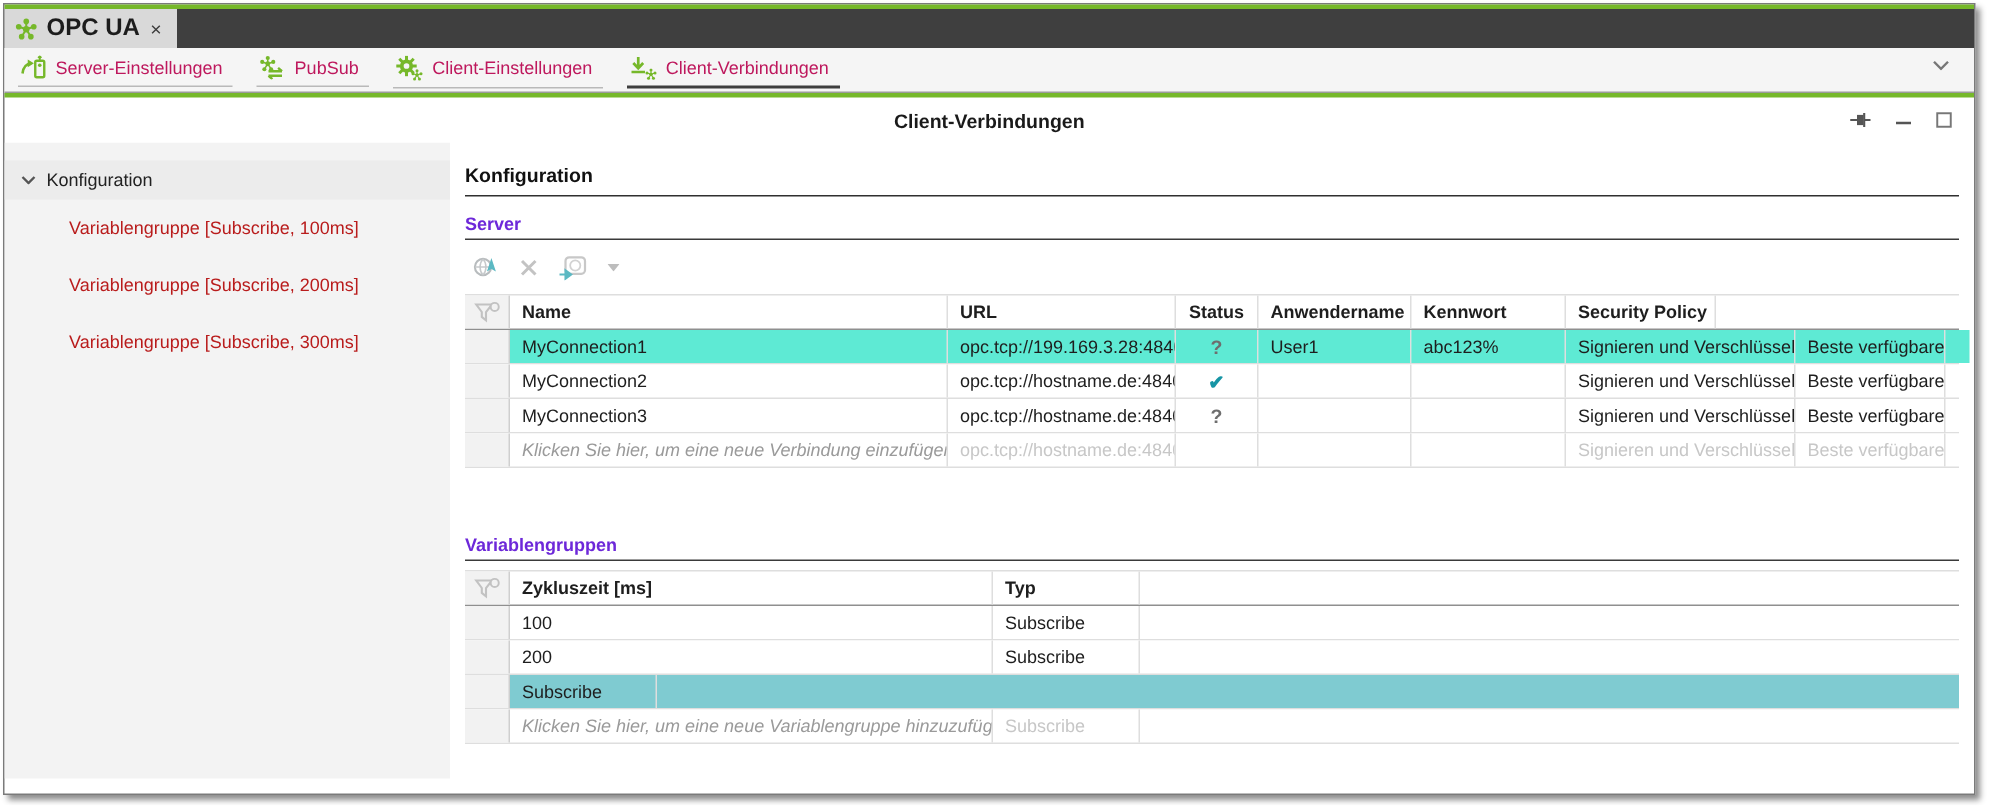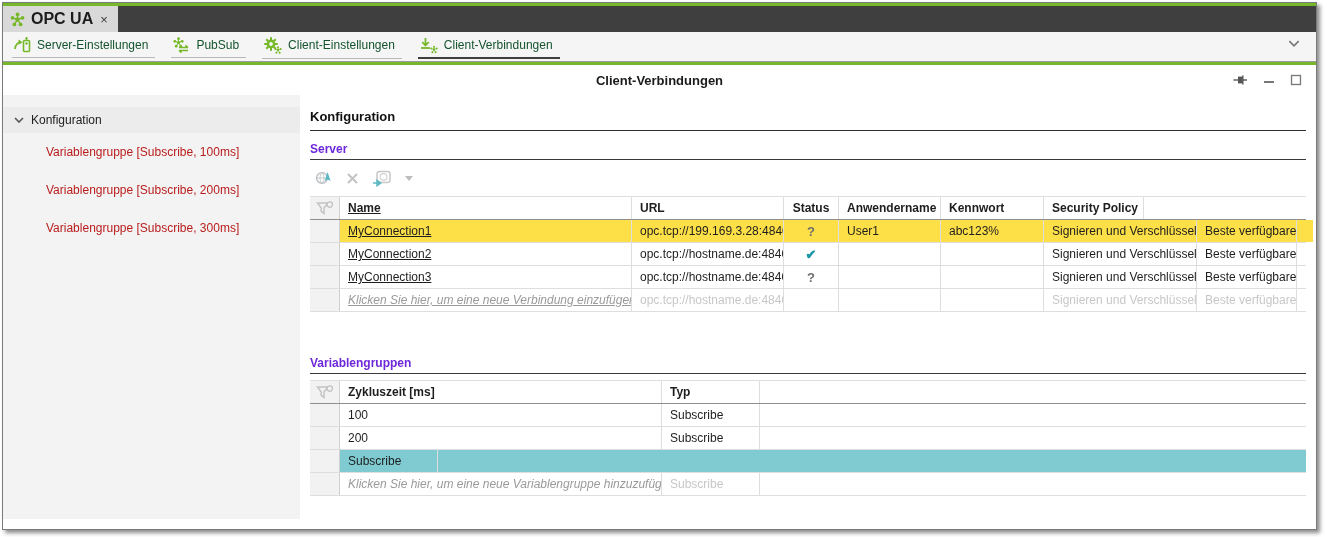--- a/index.html
+++ b/index.html
@@ -14,21 +14,21 @@
   
   .tabbar { height:26px; background:#3f3f3f; display:flex; align-items:stretch; flex:none; }
   .tab { background:#d9d9d9; display:flex; align-items:center; gap:6px; padding:0 9px 0 7px; }
   .tab-title { font-size:16px; font-weight:bold; color:#1c1c1c; }
   .tab-close { font-size:13px; color:#3c3c3c; cursor:default; line-height:1; padding:0 1px; }
 
   
   .ribbon { height:30px; background:#f5f5f5; border-bottom:1px solid #9b9b9b;
             display:flex; align-items:center; padding-left:9px; gap:16px; flex:none; position:relative; }
   .ribbon-item { position:relative; display:flex; align-items:center; gap:6px;
-                 padding:3px 7px 6px 2px; font-size:12px; color:#14532d; cursor:default; }
+                 padding:3px 7px 6px 2px; font-size:12px; color:#be185d; cursor:default; }
   .ribbon-item::after { content:""; position:absolute; left:0; right:0; bottom:1px; height:1px; background:#b9b9b9; }
   .ribbon-item.active::after { height:2px; background:#3e3e3e; }
   .ribbon-overflow { position:absolute; right:16px; top:8px; }
 
   
   .titlebar { height:30px; position:relative; display:flex; align-items:center; justify-content:center; flex:none; }
   .panel-title { font-size:13px; font-weight:bold; color:#1a1a1a; }
   .win-controls { position:absolute; right:14px; top:0; height:100%; display:flex; align-items:center; gap:15px; }
   .win-btn { display:flex; align-items:center; }
 
@@ -50,28 +50,28 @@
   
   .tbl { width:100%; }
   .trow { display:flex; height:23px; border-bottom:1px solid #dedede; background:#fff; }
   .thead { height:24px; border-top:1px solid #dedede; border-bottom:1px solid #8f8f8f; }
   .cell { display:flex; align-items:center; padding:0 8px; font-size:12px; color:#1e1e1e;
           border-right:1px solid #dedede; overflow:hidden; white-space:nowrap; }
   .thead .cell { font-weight:bold; }
   .c-filter { width:30px; flex:none; background:#f2f2f2; justify-content:center; padding:0; border-right:1px solid #cfcfcf; }
   .c-rest { flex:1; border-right:none; }
   
-  .sv-name { width:292px; flex:none;text-decoration:underline; }
+  .sv-name { width:292px; flex:none; }
   .sv-url { width:152px; flex:none; }
   .sv-status { width:55px; flex:none; justify-content:center; }
   .sv-user { width:102px; flex:none; }
   .sv-pass { width:103px; flex:none; }
   .sv-mode { width:153px; flex:none; }
   .sv-policy { width:100px; flex:none; }
-  .trow.sel .cell:not(.c-filter) { background:#fde047; }
+  .trow.sel .cell:not(.c-filter) { background:#5eead4; }
   .st-unknown { font-weight:bold; color:#6e6e6e; font-size:13px; }
   .st-ok { font-weight:bold; color:#1795a5; font-size:13px; }
   .ghost .cell { color:#c7c7c7; }
   .ghost .g-label { color:#9a9a9a; font-style:italic; }
 
   
   .gr-cycle { width:322px; flex:none; }
   .gr-type { width:98px; flex:none; }
   .groups-gap { height:33px; }
   .trow.gsel .gr-cycle { background:#d9edef; box-shadow:inset 0 0 0 2px #2b2b2b; }

